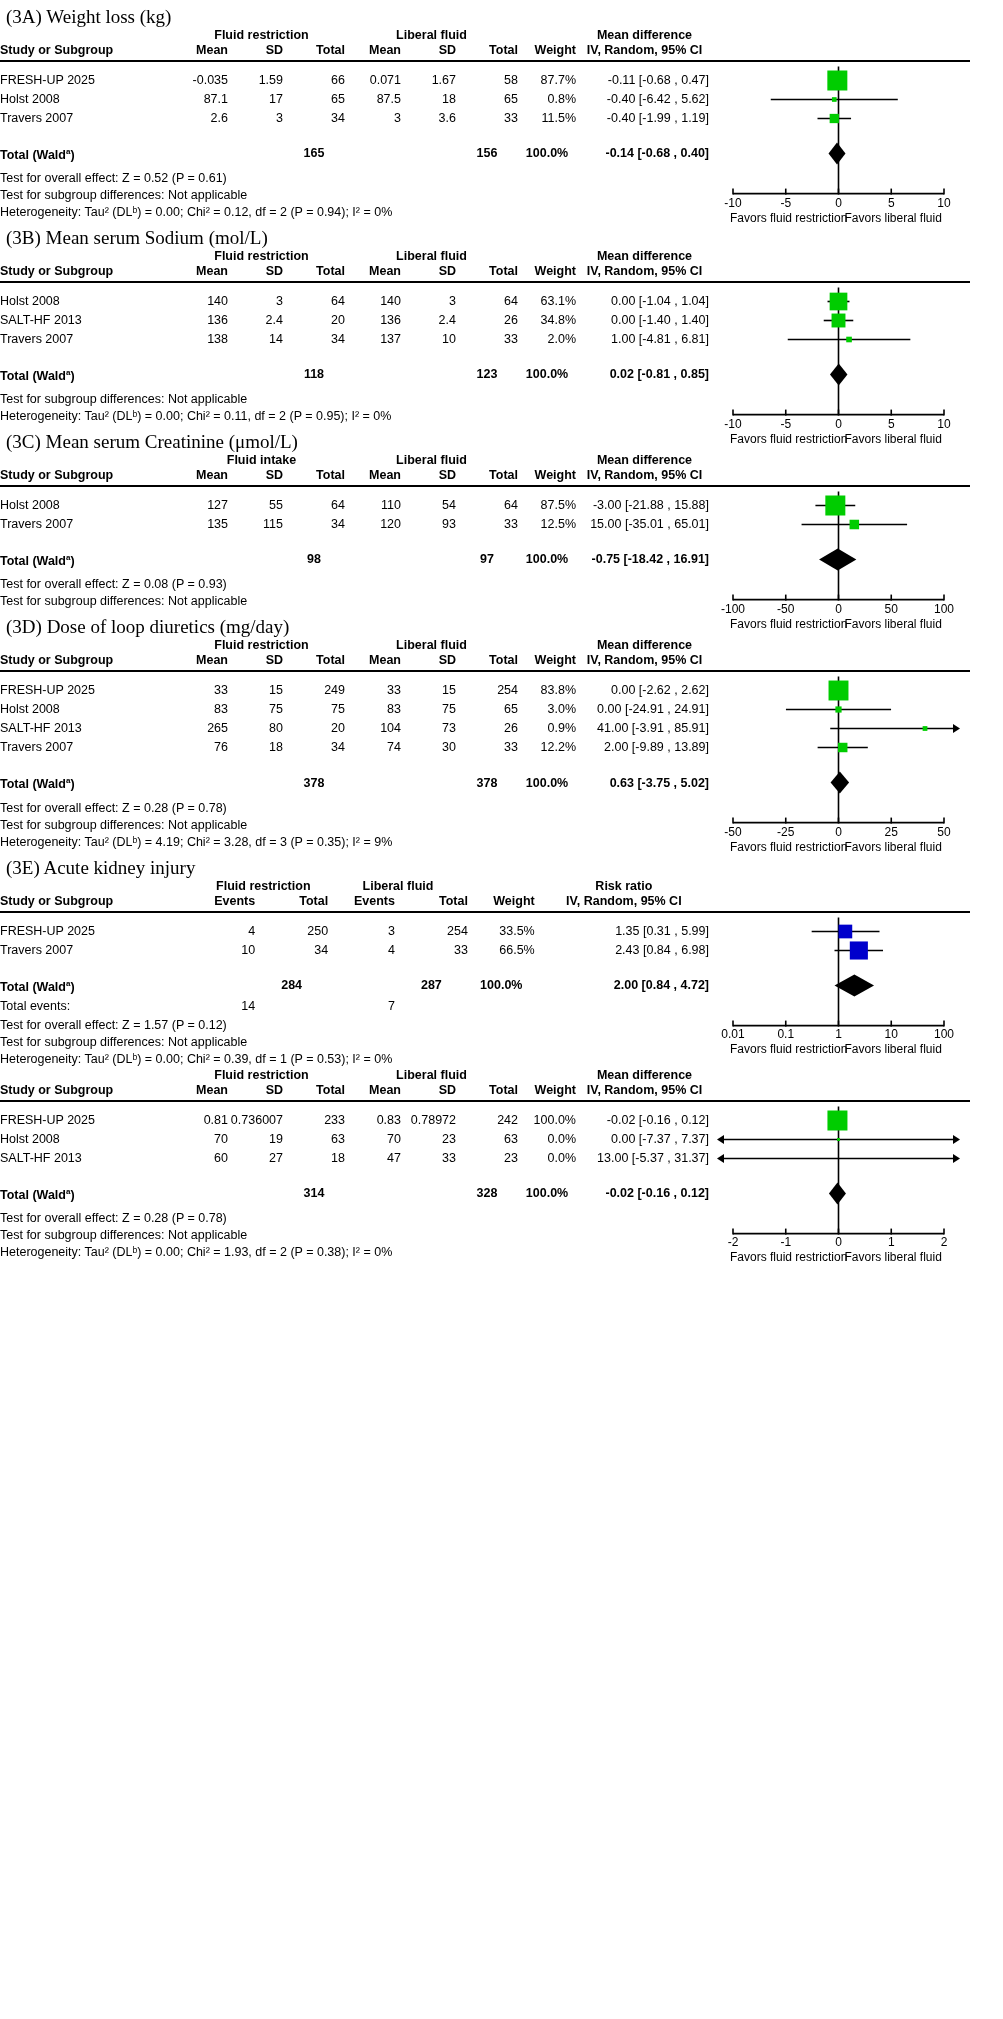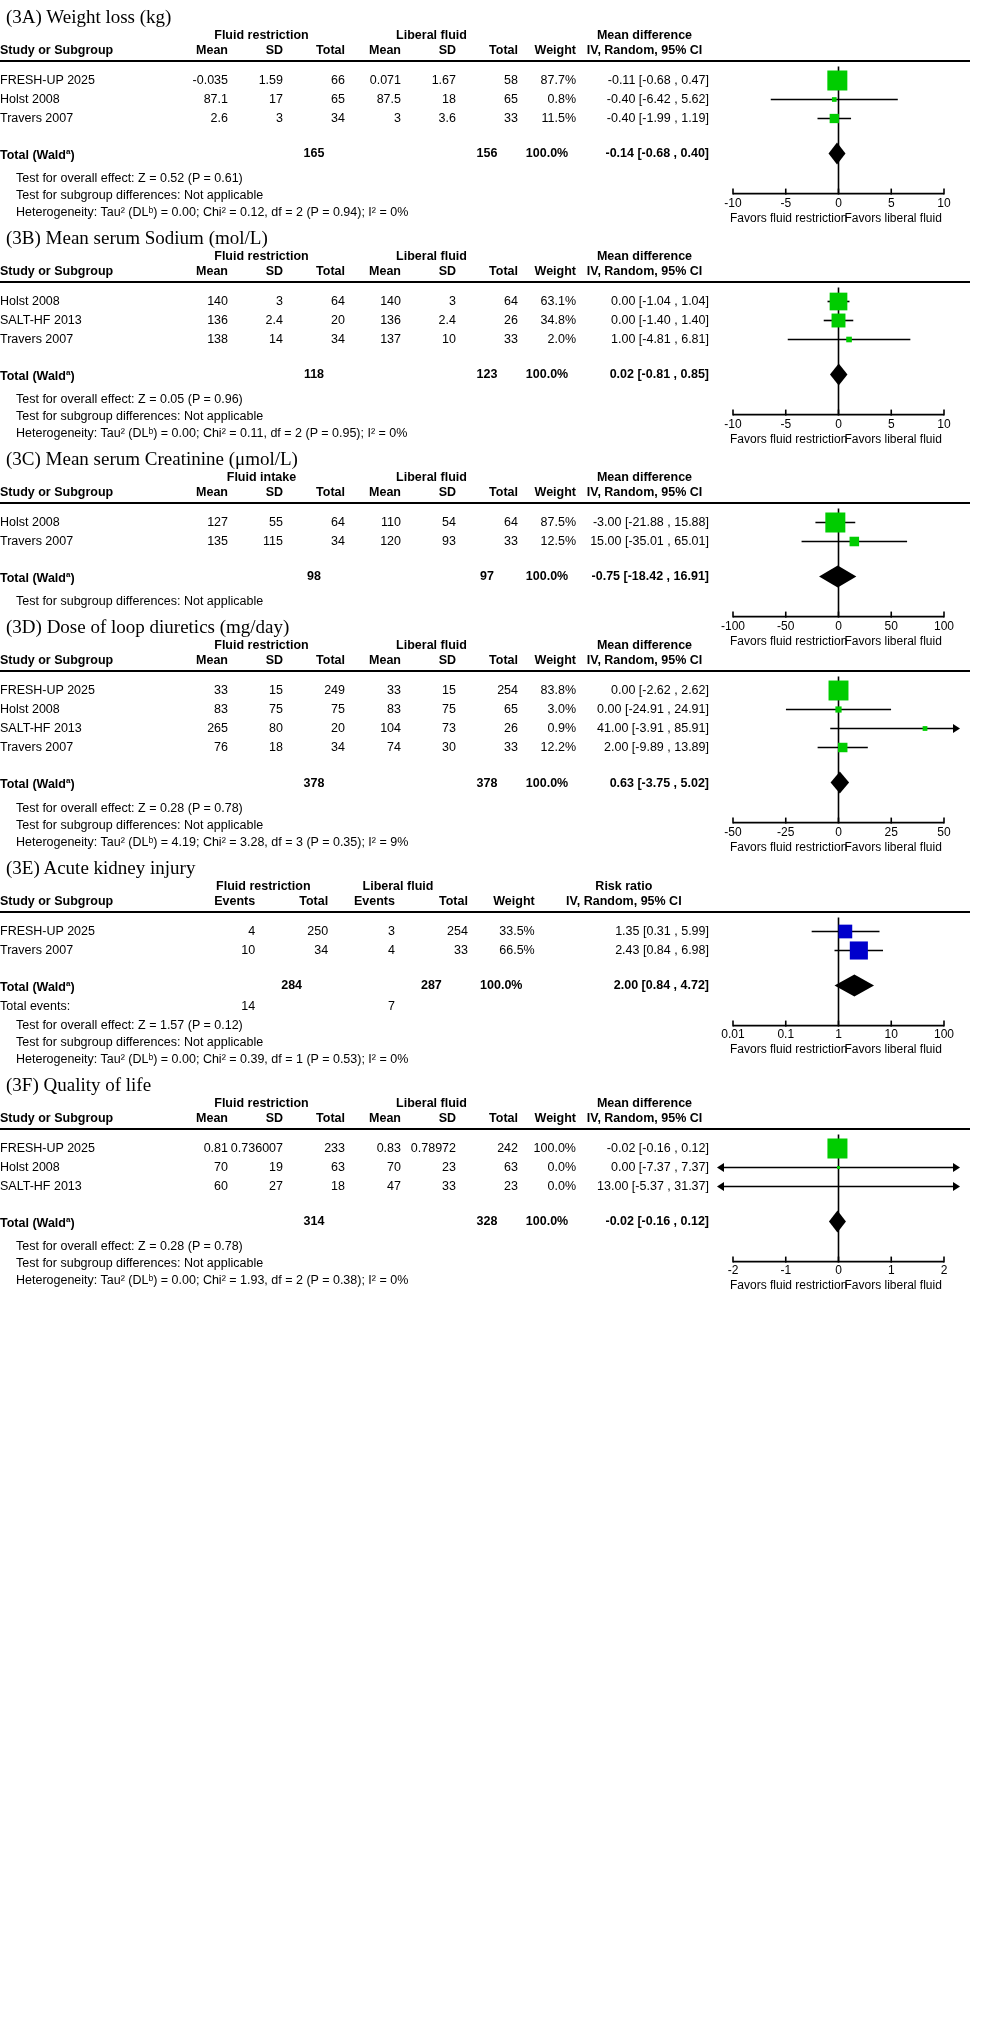--- a/index.html
+++ b/index.html
@@ -74,21 +74,21 @@
   .total-row td.left{text-align:left;}
   .total-row td.ci{text-align:right;padding-right:4px;}
 
   .spacer-row td{height:14px;}
 
   .foot{
     font-size:12.5px;
     font-weight:normal;
     line-height:17px;
     white-space:nowrap;
-    padding-left:16px;
+    padding-left:0;
   }
 
   
   .forest{
     position:absolute;
     left:703px;
     top:0;
     width:300px;
   }
   .forest svg{display:block;}
@@ -344,21 +344,20 @@
               <td>118</td>
               <td></td>
               <td></td>
               <td>123</td>
               <td>100.0%</td>
               <td class="ci">0.02 [-0.81 , 0.85]</td>
             </tr>
           </tbody>
         </table>
         <div style="padding-top:5px">
-          <div class="foot">Test for overall effect: Z = 0.05 (P = 0.96)</div>
           <div class="foot">Test for subgroup differences: Not applicable</div>
           <div class="foot">Heterogeneity: Tau² (DLᵇ) = 0.00; Chi² = 0.11, df = 2 (P = 0.95); I² = 0%</div>
         </div>
         <div class="forest">
           <svg width="300" height="211.578125">
             <line x1="135.5" y1="38.5" x2="135.5" y2="165.578125" stroke="#000" stroke-width="1.6"></line>
             <line x1="124.52800000000002" y1="52.5" x2="146.47199999999998" y2="52.5" stroke="#000" stroke-width="1.6"></line>
             <rect x="126.65221546995286" y="43.652215469952864" width="17.69556906009427" height="17.69556906009427" fill="#00CC00"></rect>
             <line x1="120.73" y1="71.5" x2="150.27" y2="71.5" stroke="#000" stroke-width="1.6"></line>
             <rect x="128.54328395461152" y="64.54328395461152" width="13.913432090776942" height="13.913432090776942" fill="#00CC00"></rect>
@@ -470,20 +469,21 @@
               <td>98</td>
               <td></td>
               <td></td>
               <td>97</td>
               <td>100.0%</td>
               <td class="ci">-0.75 [-18.42 , 16.91]</td>
             </tr>
           </tbody>
         </table>
         <div style="padding-top:5px">
+          <div class="foot">Test for overall effect: Z = 0.08 (P = 0.93)</div>
           <div class="foot">Test for subgroup differences: Not applicable</div>
         </div>
         <div class="forest">
           <svg width="300" height="192.578125">
             <line x1="135.5" y1="38.5" x2="135.5" y2="146.578125" stroke="#000" stroke-width="1.6"></line>
             <line x1="112.4166" y1="52.5" x2="152.2534" y2="52.5" stroke="#000" stroke-width="1.6"></line>
             <rect x="122.33499999999998" y="42.5" width="20" height="20" fill="#00CC00"></rect>
             <line x1="98.56445000000002" y1="71.5" x2="204.08554999999998" y2="71.5" stroke="#000" stroke-width="1.6"></line>
             <rect x="146.5546311370122" y="66.72963113701222" width="9.540737725975564" height="9.540737725975564" fill="#00CC00"></rect>
             <polygon points="116.06689999999999,106.578125 134.70875,95.578125 153.34005000000002,106.578125 134.70875,117.578125" fill="#000"></polygon>
@@ -774,21 +774,20 @@
             <div class="tick-label" style="left:241px;">100</div>
           </div>
           <div class="axislabels" style="top:163.578125px;left:0;">
             <div class="favors" style="left:27px;">Favors fluid restriction</div>
             <div class="favors" style="left:141.5px;">Favors liberal fluid</div>
           </div>
         </div>
       </div>
     </div>
     <div class="panel">
-      <div class="panel-title">(3F) Quality of life</div>
       <div class="plot">
         <table class="tbl">
           <colgroup>
             <col style="width:178px">
             <col style="width:50px">
             <col style="width:55px">
             <col style="width:62px">
             <col style="width:56px">
             <col style="width:55px">
             <col style="width:62px">

